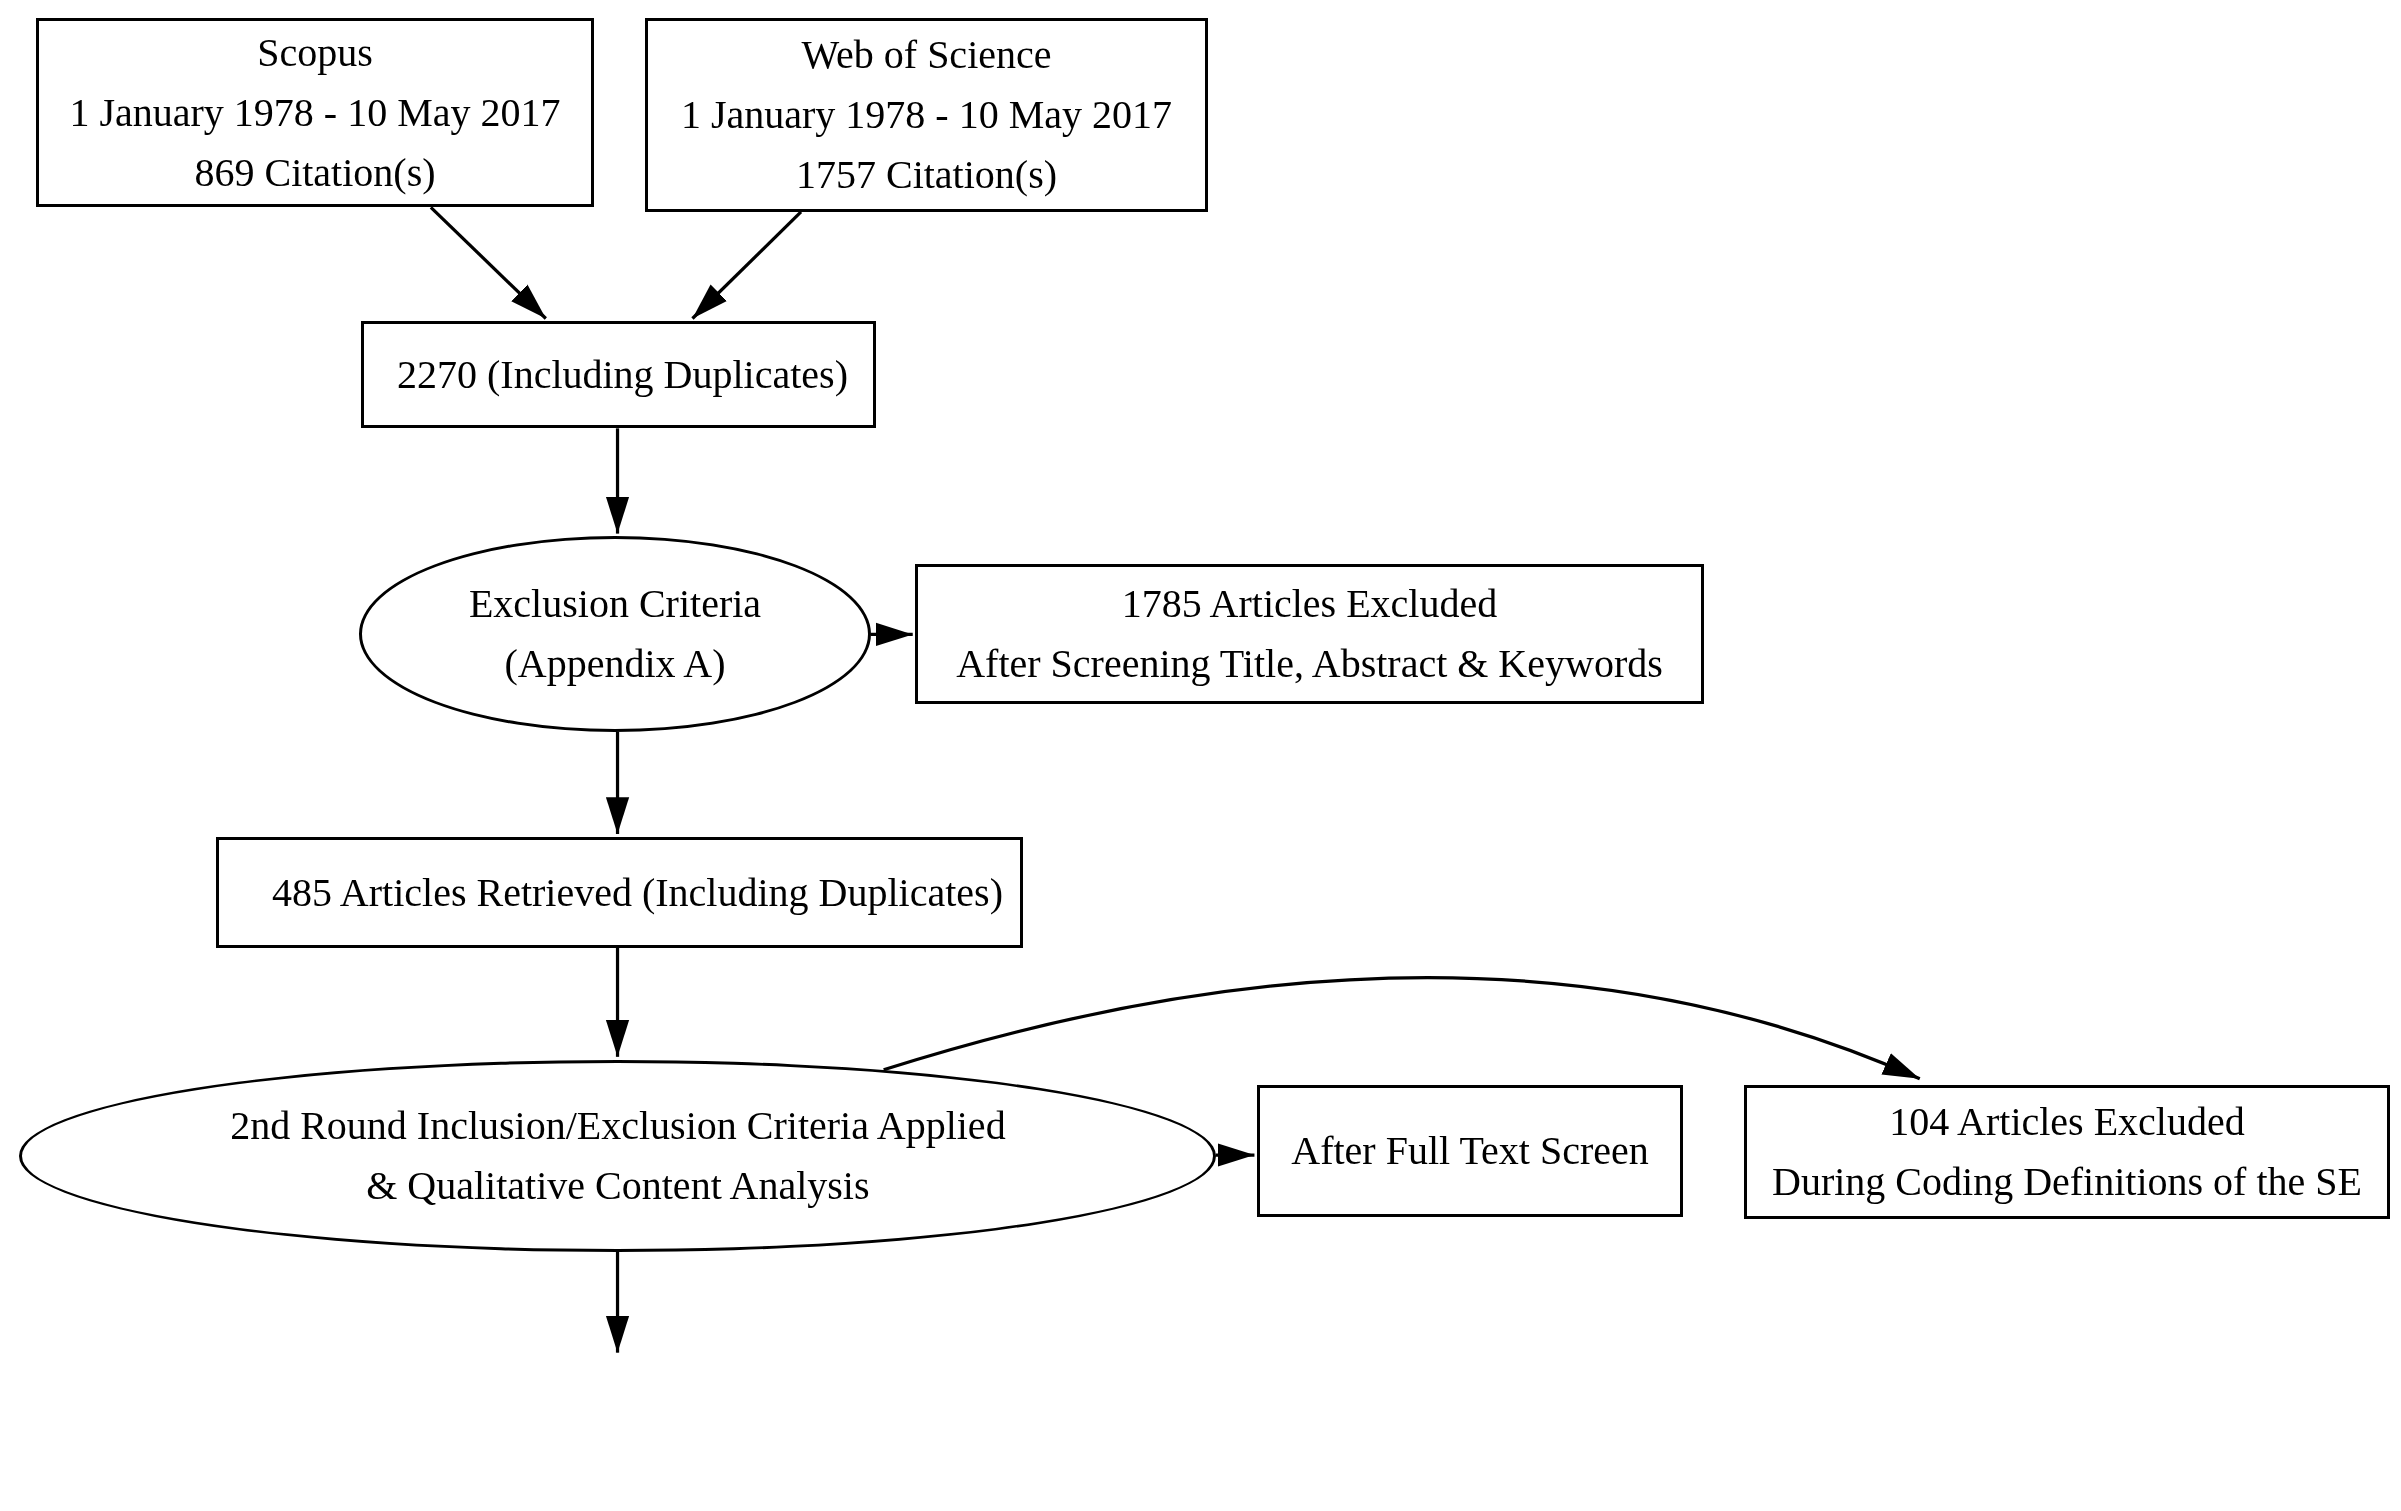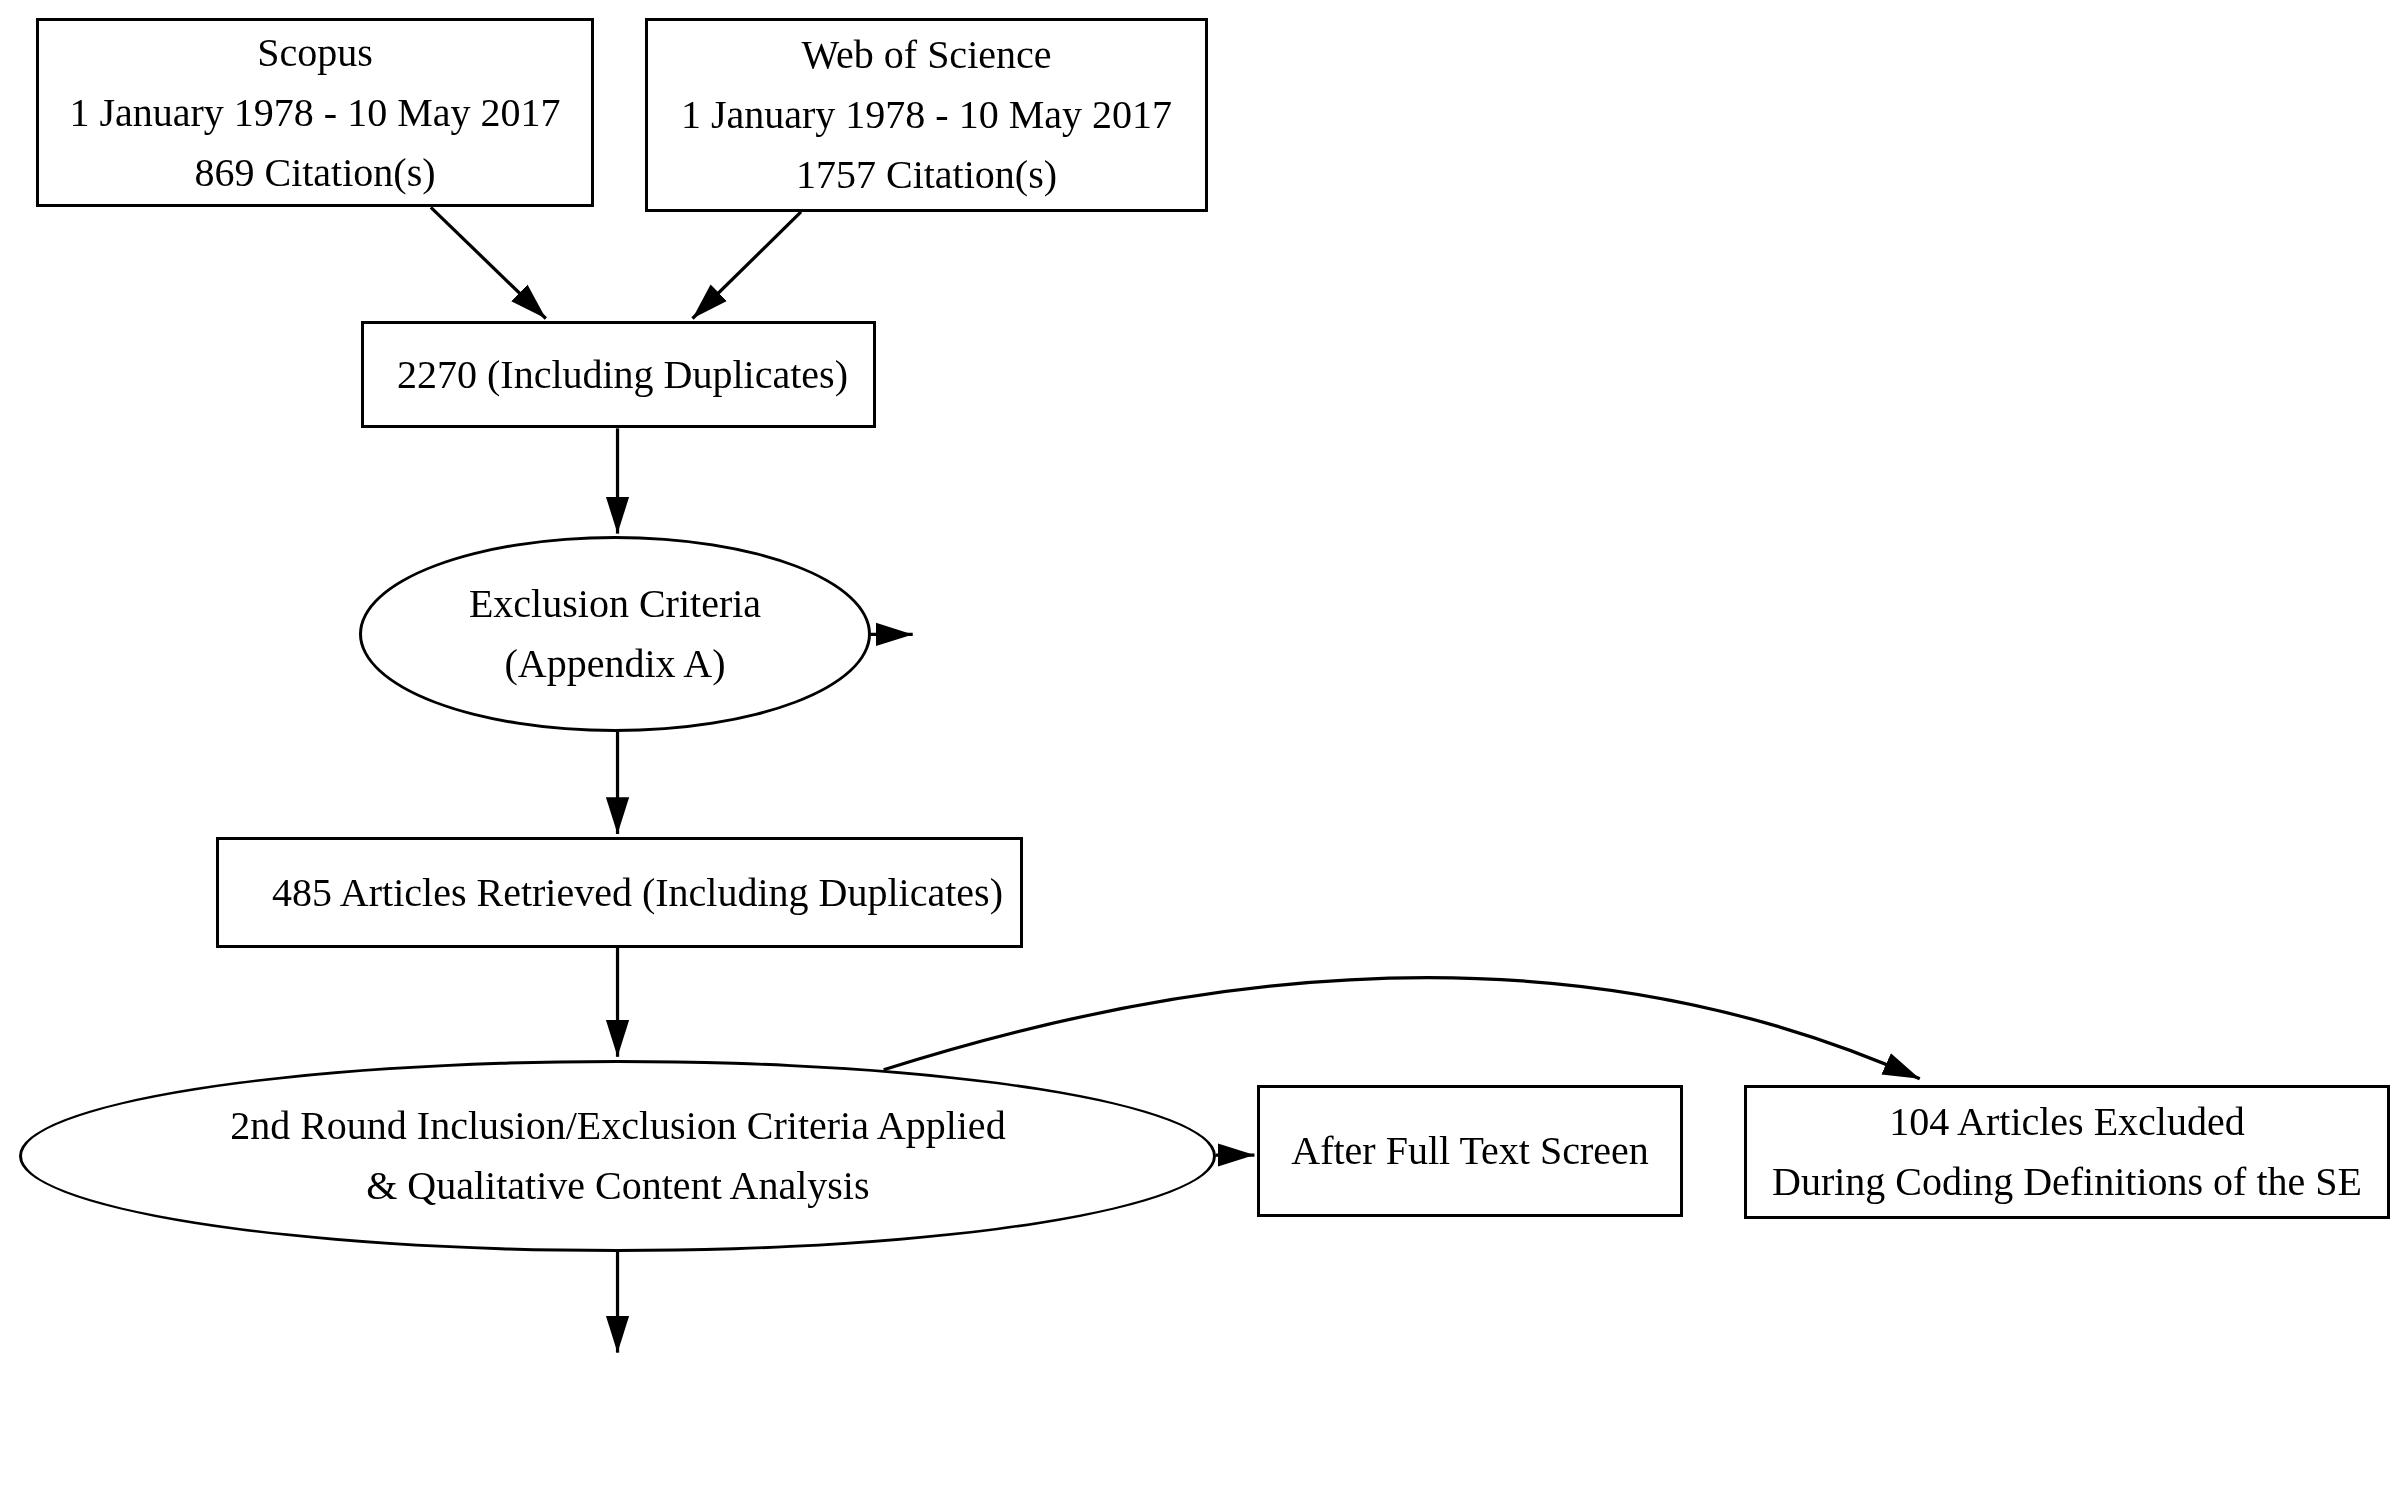--- a/index.html
+++ b/index.html
@@ -90,20 +90,24 @@
 
   <div class="node" style="left:361px; top:321px; width:515px; height:107px;padding-left:8px;">
     <span>2270 (Including Duplicates)</span>
   </div>
 
   <div class="node ellipse" style="left:359px; top:536px; width:512px; height:196px;">
     <span>Exclusion Criteria</span>
     <span>(Appendix A)</span>
   </div>
 
+  <div class="node" style="left:915px; top:564px; width:789px; height:140px;">
+    <span>1785 Articles Excluded</span>
+    <span>After Screening Title, Abstract &amp; Keywords</span>
+  </div>
 
   <div class="node" style="left:216px; top:837px; width:807px; height:111px;padding-left:36px;">
     <span>485 Articles Retrieved (Including Duplicates)</span>
   </div>
 
   <div class="node ellipse" style="left:19.4px; top:1060px; width:1197px; height:192px;">
     <span>2nd Round Inclusion/Exclusion Criteria Applied</span>
     <span>&amp; Qualitative Content Analysis</span>
   </div>
 

